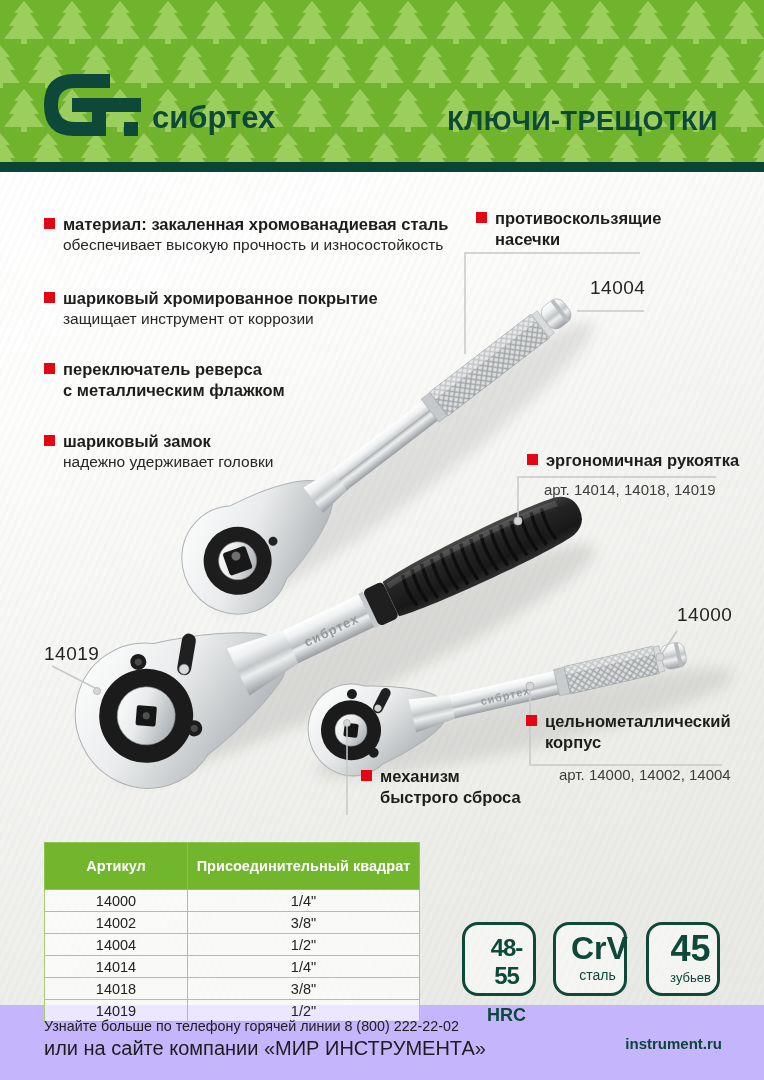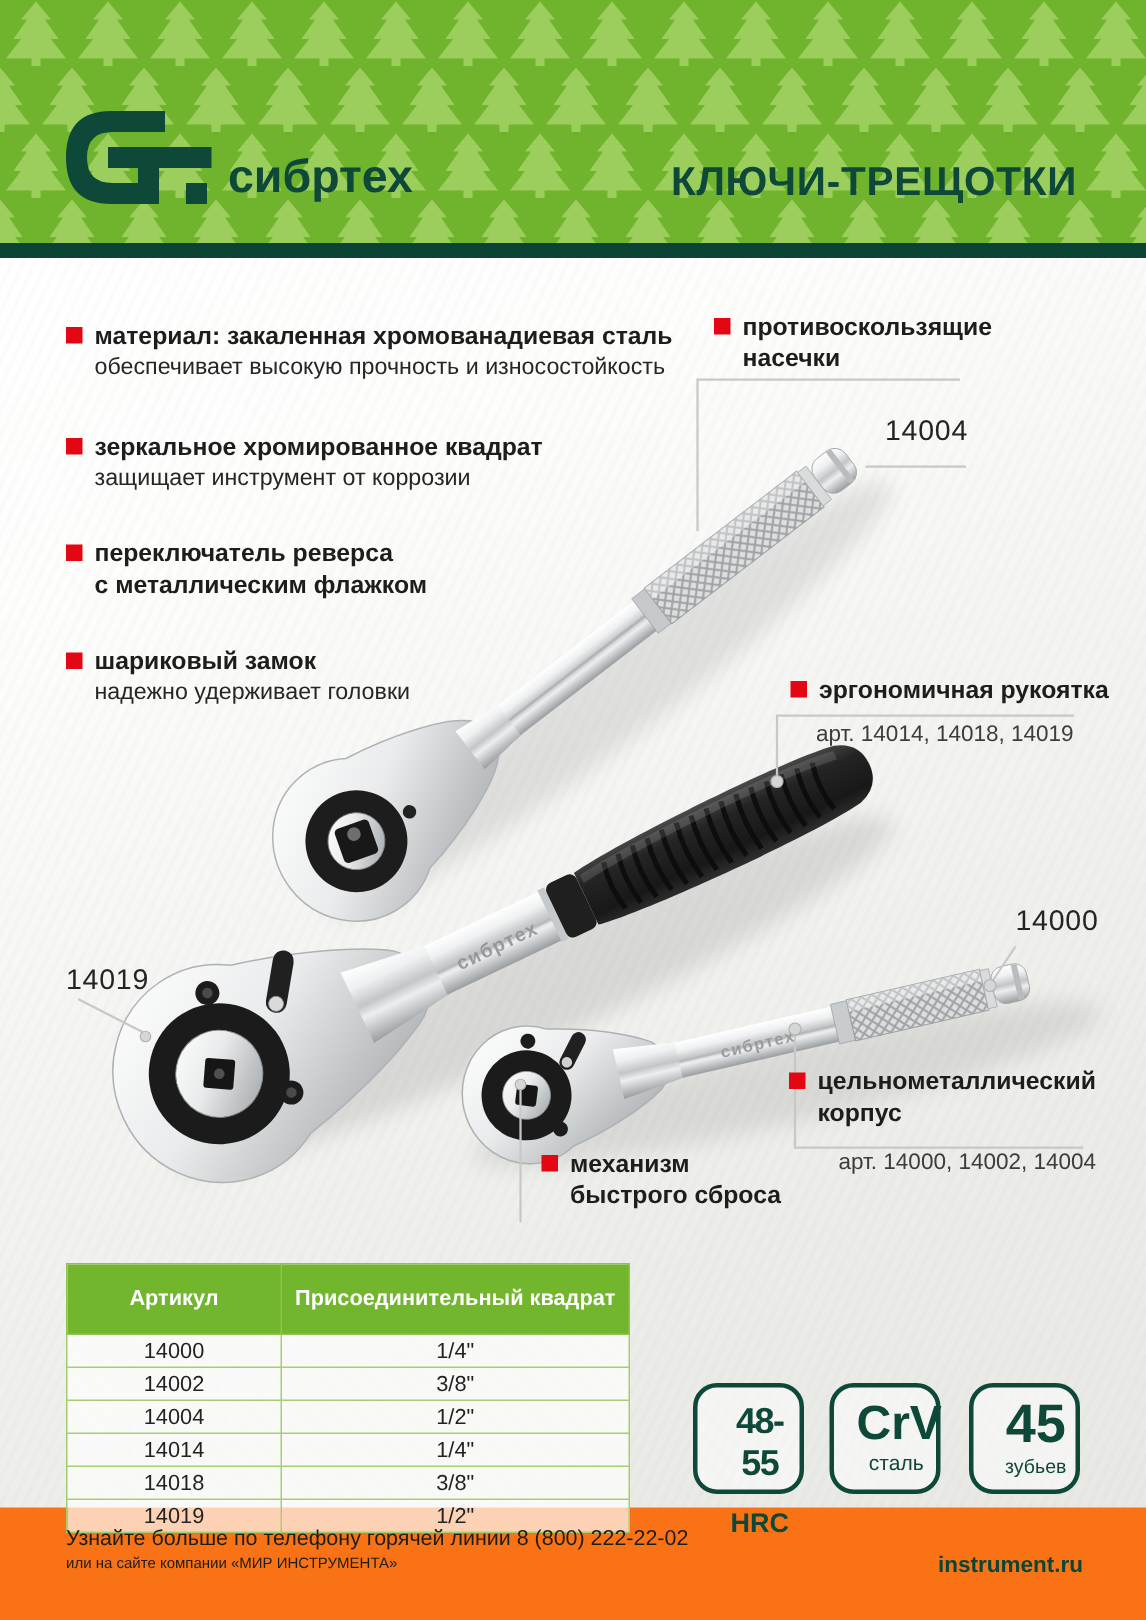--- a/index.html
+++ b/index.html
@@ -1,16 +1,16 @@
 <!DOCTYPE html>
 <html><head>
 <meta charset="utf-8">
 <style>
   html,body{margin:0;padding:0;background:#fff;}
-  .page{position:relative;width:764px;height:1080px;overflow:hidden;background:#f97316;
+  .page{position:relative;width:764px;height:1080px;overflow:hidden;background:#c4b5fd;
         font-family:"Liberation Sans","DejaVu Sans",sans-serif;color:#1d1d1b;}
 
   
   .header{position:absolute;left:0;top:0;width:764px;height:162px;overflow:hidden;}
   .hdr-pattern{position:absolute;left:0;top:0;}
   .logo-mark{position:absolute;left:44px;top:74px;}
   .logo-text{position:absolute;left:152px;top:100px;font-size:31px;font-weight:bold;
              color:#0d4839;letter-spacing:0px;}
   .hdr-title{position:absolute;right:46px;top:106px;font-size:27px;font-weight:bold;
              color:#0d4839;letter-spacing:.5px;}
@@ -48,21 +48,21 @@
   .badge .u{font-weight:bold;display:block;}
   .badge-hrc{left:462px;}  .badge-hrc .v{font-size:24px;margin-top:9px;letter-spacing:-1px;}
   .badge-hrc .u{font-size:18px;margin-top:15px;}
   .badge-crv{left:553px;}  .badge-crv .v{font-size:32px;margin-top:5px;}
   .badge-crv .u{font-size:14px;font-weight:normal;margin-top:0;}
   .badge-teeth{left:646px;}.badge-teeth .v{font-size:36px;margin-top:3px;}
   .badge-teeth .u{font-size:13px;font-weight:normal;margin-top:0;}
 
   
   .footer-l1{position:absolute;left:44px;top:1018px;font-size:14.3px;color:#1d1d1b;}
-  .footer-l2{position:absolute;left:44px;top:1037px;font-size:10px;color:#1d1d1b;}
+  .footer-l2{position:absolute;left:44px;top:1037px;font-size:20px;color:#1d1d1b;}
   .footer-site{position:absolute;right:42px;top:1035px;font-size:15px;font-weight:bold;color:#0b4635;}
 </style>
 </head>
 <body>
 
 <div class="page">
 
   <div class="header">
     <svg class="hdr-pattern" width="764" height="162">
       <defs>
@@ -232,21 +232,21 @@
   <div class="feat" style="left:44px;top:214px">
     <span class="bullet"></span>
     <div class="feat-text">
       <div class="ft-title">материал: закаленная хромованадиевая сталь</div>
       <div class="ft-desc">обеспечивает высокую прочность и износостойкость</div>
     </div>
   </div>
   <div class="feat" style="left:44px;top:288px">
     <span class="bullet"></span>
     <div class="feat-text">
-      <div class="ft-title">зеркальное хромированное квадрат</div>
+      <div class="ft-title">шариковый хромированное покрытие</div>
       <div class="ft-desc">защищает инструмент от коррозии</div>
     </div>
   </div>
   <div class="feat" style="left:44px;top:359px">
     <span class="bullet"></span>
     <div class="feat-text">
       <div class="ft-title">переключатель реверса</div>
       <div class="ft-desc bold">с металлическим флажком</div>
     </div>
   </div>

